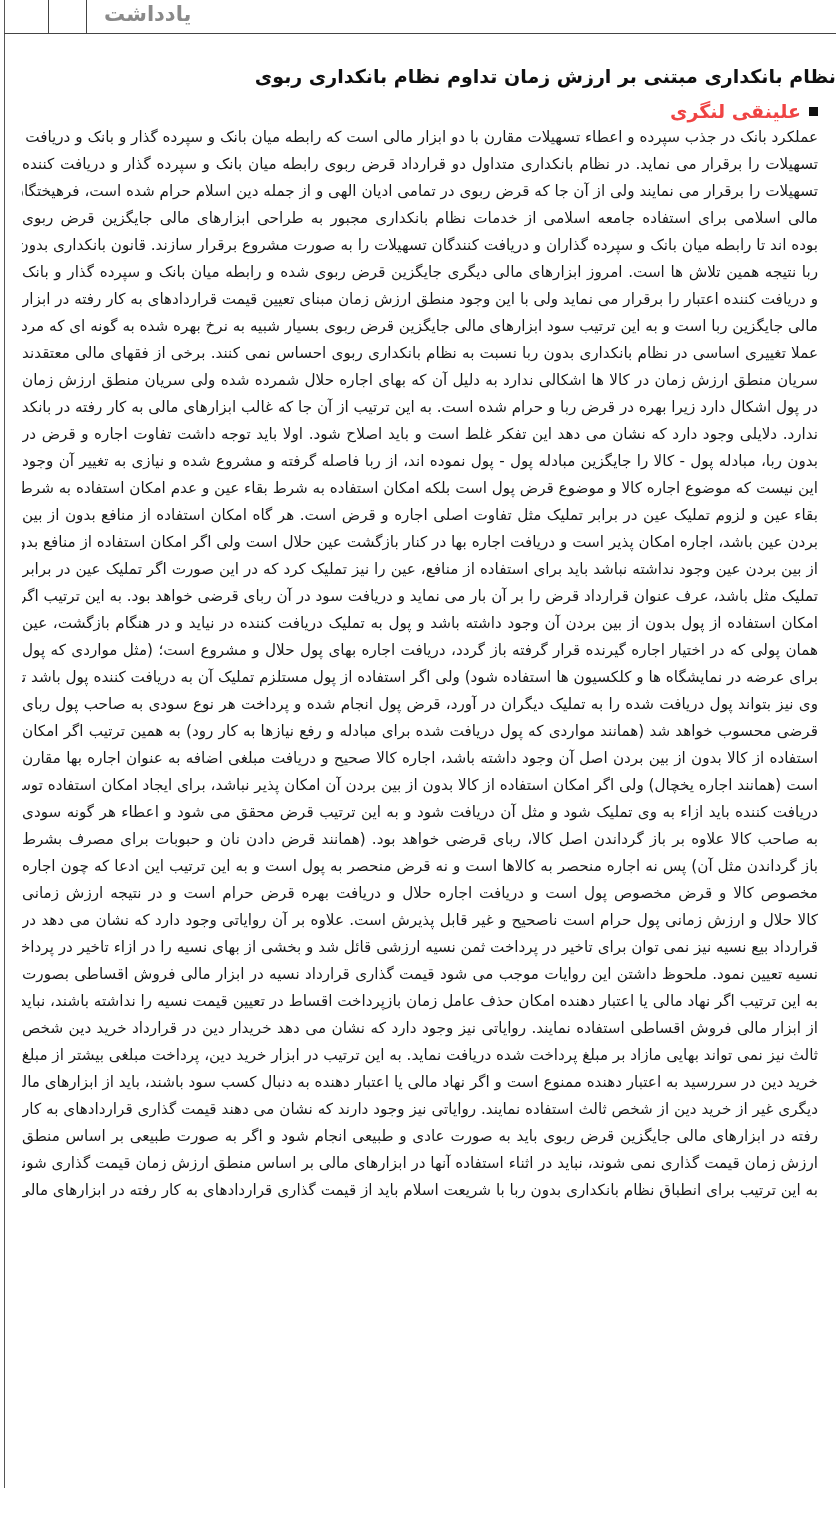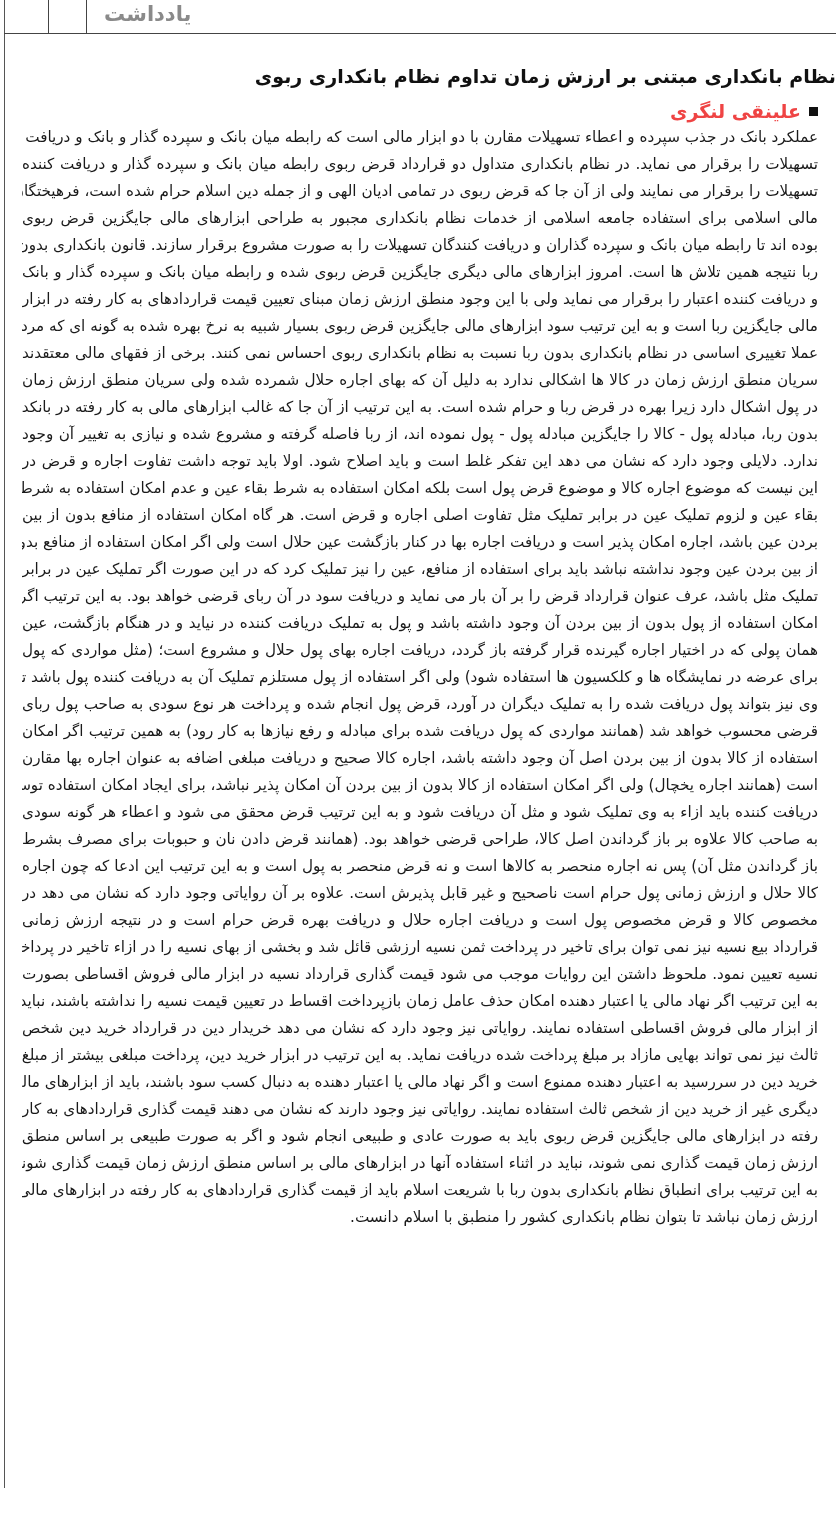--- a/index.html
+++ b/index.html
@@ -46,43 +46,42 @@
     <span class="line">تسهیلات را برقرار می نماید. در نظام بانکداری متداول دو قرارداد قرض ربوی رابطه میان بانک و سپرده گذار و دریافت کننده</span>
     <span class="line">تسهیلات را برقرار می نمایند ولی از آن جا که قرض ربوی در تمامی ادیان الهی و از جمله دین اسلام حرام شده است، فرهیختگان</span>
     <span class="line">مالی اسلامی برای استفاده جامعه اسلامی از خدمات نظام بانکداری مجبور به طراحی ابزارهای مالی جایگزین قرض ربوی</span>
     <span class="line">بوده اند تا رابطه میان بانک و سپرده گذاران و دریافت کنندگان تسهیلات را به صورت مشروع برقرار سازند. قانون بانکداری بدون</span>
     <span class="line">ربا نتیجه همین تلاش ها است. امروز ابزارهای مالی دیگری جایگزین قرض ربوی شده و رابطه میان بانک و سپرده گذار و بانک</span>
     <span class="line">و دریافت کننده اعتبار را برقرار می نماید ولی با این وجود منطق ارزش زمان مبنای تعیین قیمت قراردادهای به کار رفته در ابزارهای</span>
     <span class="line">مالی جایگزین ربا است و به این ترتیب سود ابزارهای مالی جایگزین قرض ربوی بسیار شبیه به نرخ بهره شده به گونه ای که مردم</span>
     <span class="line">عملا تغییری اساسی در نظام بانکداری بدون ربا نسبت به نظام بانکداری ربوی احساس نمی کنند. برخی از فقهای مالی معتقدند</span>
     <span class="line">سریان منطق ارزش زمان در کالا ها اشکالی ندارد به دلیل آن که بهای اجاره حلال شمرده شده ولی سریان منطق ارزش زمان</span>
     <span class="line">در پول اشکال دارد زیرا بهره در قرض ربا و حرام شده است. به این ترتیب از آن جا که غالب ابزارهای مالی به کار رفته در بانکداری</span>
+    <span class="line">ندارد. دلایلی وجود دارد که نشان می دهد این تفکر غلط است و باید اصلاح شود. اولا باید توجه داشت تفاوت اجاره و قرض در</span>
     <span class="line">بدون ربا، مبادله پول - کالا را جایگزین مبادله پول - پول نموده اند، از ربا فاصله گرفته و مشروع شده و نیازی به تغییر آن وجود</span>
-    <span class="line">ندارد. دلایلی وجود دارد که نشان می دهد این تفکر غلط است و باید اصلاح شود. اولا باید توجه داشت تفاوت اجاره و قرض در</span>
     <span class="line">این نیست که موضوع اجاره کالا و موضوع قرض پول است بلکه امکان استفاده به شرط بقاء عین و عدم امکان استفاده به شرط</span>
     <span class="line">بقاء عین و لزوم تملیک عین در برابر تملیک مثل تفاوت اصلی اجاره و قرض است. هر گاه امکان استفاده از منافع بدون از بین</span>
     <span class="line">بردن عین باشد، اجاره امکان پذیر است و دریافت اجاره بها در کنار بازگشت عین حلال است ولی اگر امکان استفاده از منافع بدون</span>
     <span class="line">از بین بردن عین وجود نداشته نباشد باید برای استفاده از منافع، عین را نیز تملیک کرد که در این صورت اگر تملیک عین در برابر</span>
     <span class="line">تملیک مثل باشد، عرف عنوان قرارداد قرض را بر آن بار می نماید و دریافت سود در آن ربای قرضی خواهد بود. به این ترتیب اگر</span>
     <span class="line">امکان استفاده از پول بدون از بین بردن آن وجود داشته باشد و پول به تملیک دریافت کننده در نیاید و در هنگام بازگشت، عین</span>
     <span class="line">همان پولی که در اختیار اجاره گیرنده قرار گرفته باز گردد، دریافت اجاره بهای پول حلال و مشروع است؛ (مثل مواردی که پول</span>
     <span class="line">برای عرضه در نمایشگاه ها و کلکسیون ها استفاده شود) ولی اگر استفاده از پول مستلزم تملیک آن به دریافت کننده پول باشد تا</span>
     <span class="line">وی نیز بتواند پول دریافت شده را به تملیک دیگران در آورد، قرض پول انجام شده و پرداخت هر نوع سودی به صاحب پول ربای</span>
     <span class="line">قرضی محسوب خواهد شد (همانند مواردی که پول دریافت شده برای مبادله و رفع نیازها به کار رود) به همین ترتیب اگر امکان</span>
     <span class="line">استفاده از کالا بدون از بین بردن اصل آن وجود داشته باشد، اجاره کالا صحیح و دریافت مبلغی اضافه به عنوان اجاره بها مقارن</span>
     <span class="line">است (همانند اجاره یخچال) ولی اگر امکان استفاده از کالا بدون از بین بردن آن امکان پذیر نباشد، برای ایجاد امکان استفاده توسط</span>
     <span class="line">دریافت کننده باید ازاء به وی تملیک شود و مثل آن دریافت شود و به این ترتیب قرض محقق می شود و اعطاء هر گونه سودی</span>
-    <span class="line">به صاحب کالا علاوه بر باز گرداندن اصل کالا، طراحی قرضی خواهد بود. (همانند قرض دادن نان و حبوبات برای مصرف بشرط</span>
+    <span class="line">به صاحب کالا علاوه بر باز گرداندن اصل کالا، ربای قرضی خواهد بود. (همانند قرض دادن نان و حبوبات برای مصرف بشرط</span>
     <span class="line">باز گرداندن مثل آن) پس نه اجاره منحصر به کالاها است و نه قرض منحصر به پول است و به این ترتیب این ادعا که چون اجاره</span>
+    <span class="line">مخصوص کالا و قرض مخصوص پول است و دریافت اجاره حلال و دریافت بهره قرض حرام است و در نتیجه ارزش زمانی</span>
     <span class="line">کالا حلال و ارزش زمانی پول حرام است ناصحیح و غیر قابل پذیرش است. علاوه بر آن روایاتی وجود دارد که نشان می دهد در</span>
-    <span class="line">مخصوص کالا و قرض مخصوص پول است و دریافت اجاره حلال و دریافت بهره قرض حرام است و در نتیجه ارزش زمانی</span>
     <span class="line">قرارداد بیع نسیه نیز نمی توان برای تاخیر در پرداخت ثمن نسیه ارزشی قائل شد و بخشی از بهای نسیه را در ازاء تاخیر در پرداخت</span>
     <span class="line">نسیه تعیین نمود. ملحوظ داشتن این روایات موجب می شود قیمت گذاری قرارداد نسیه در ابزار مالی فروش اقساطی بصورت</span>
     <span class="line">به این ترتیب اگر نهاد مالی یا اعتبار دهنده امکان حذف عامل زمان بازپرداخت اقساط در تعیین قیمت نسیه را نداشته باشند، نباید</span>
     <span class="line">از ابزار مالی فروش اقساطی استفاده نمایند. روایاتی نیز وجود دارد که نشان می دهد خریدار دین در قرارداد خرید دین شخص</span>
     <span class="line">ثالث نیز نمی تواند بهایی مازاد بر مبلغ پرداخت شده دریافت نماید. به این ترتیب در ابزار خرید دین، پرداخت مبلغی بیشتر از مبلغ</span>
     <span class="line">خرید دین در سررسید به اعتبار دهنده ممنوع است و اگر نهاد مالی یا اعتبار دهنده به دنبال کسب سود باشند، باید از ابزارهای مالی</span>
     <span class="line">دیگری غیر از خرید دین از شخص ثالث استفاده نمایند. روایاتی نیز وجود دارند که نشان می دهند قیمت گذاری قراردادهای به کار</span>
     <span class="line">رفته در ابزارهای مالی جایگزین قرض ربوی باید به صورت عادی و طبیعی انجام شود و اگر به صورت طبیعی بر اساس منطق</span>
     <span class="line">ارزش زمان قیمت گذاری نمی شوند، نباید در اثناء استفاده آنها در ابزارهای مالی بر اساس منطق ارزش زمان قیمت گذاری شوند.</span>
     <span class="line">به این ترتیب برای انطباق نظام بانکداری بدون ربا با شریعت اسلام باید از قیمت گذاری قراردادهای به کار رفته در ابزارهای مالی</span>
-    <span class="line last">ارزش زمان نباشد تا بتوان نظام بانکداری کشور را منطبق با اسلام دانست.</span>
   </div>
 
 </body></html>

